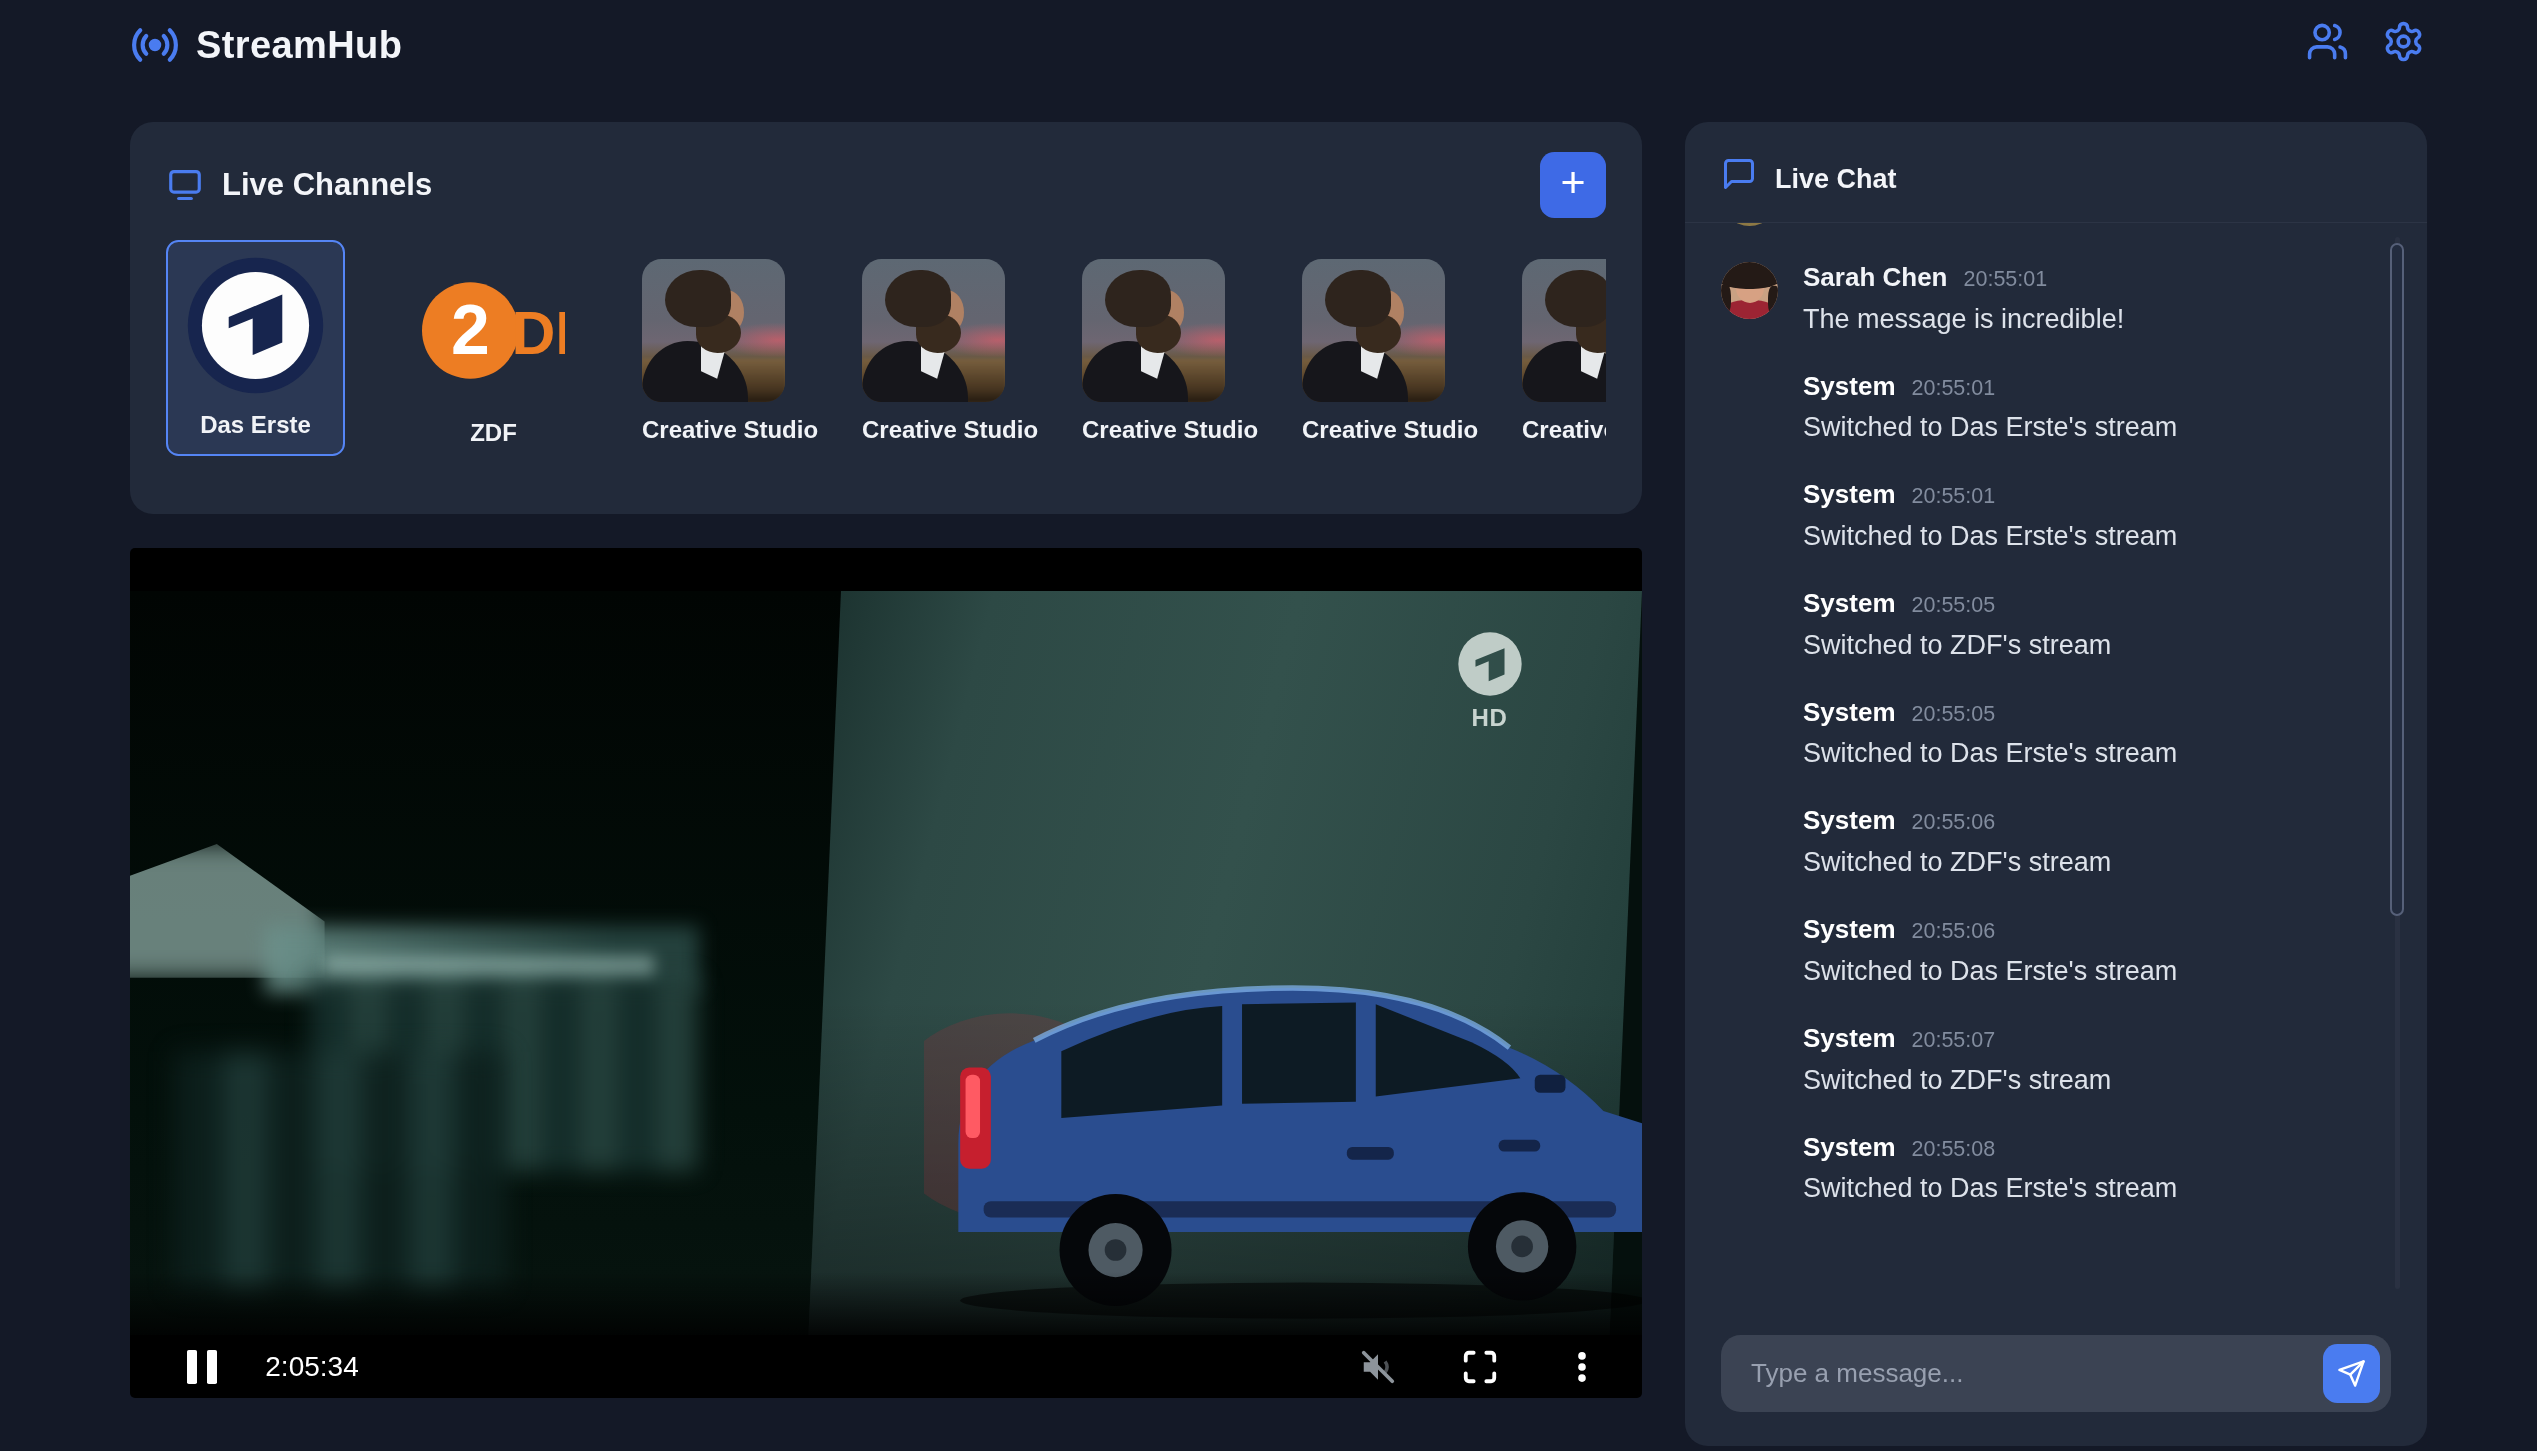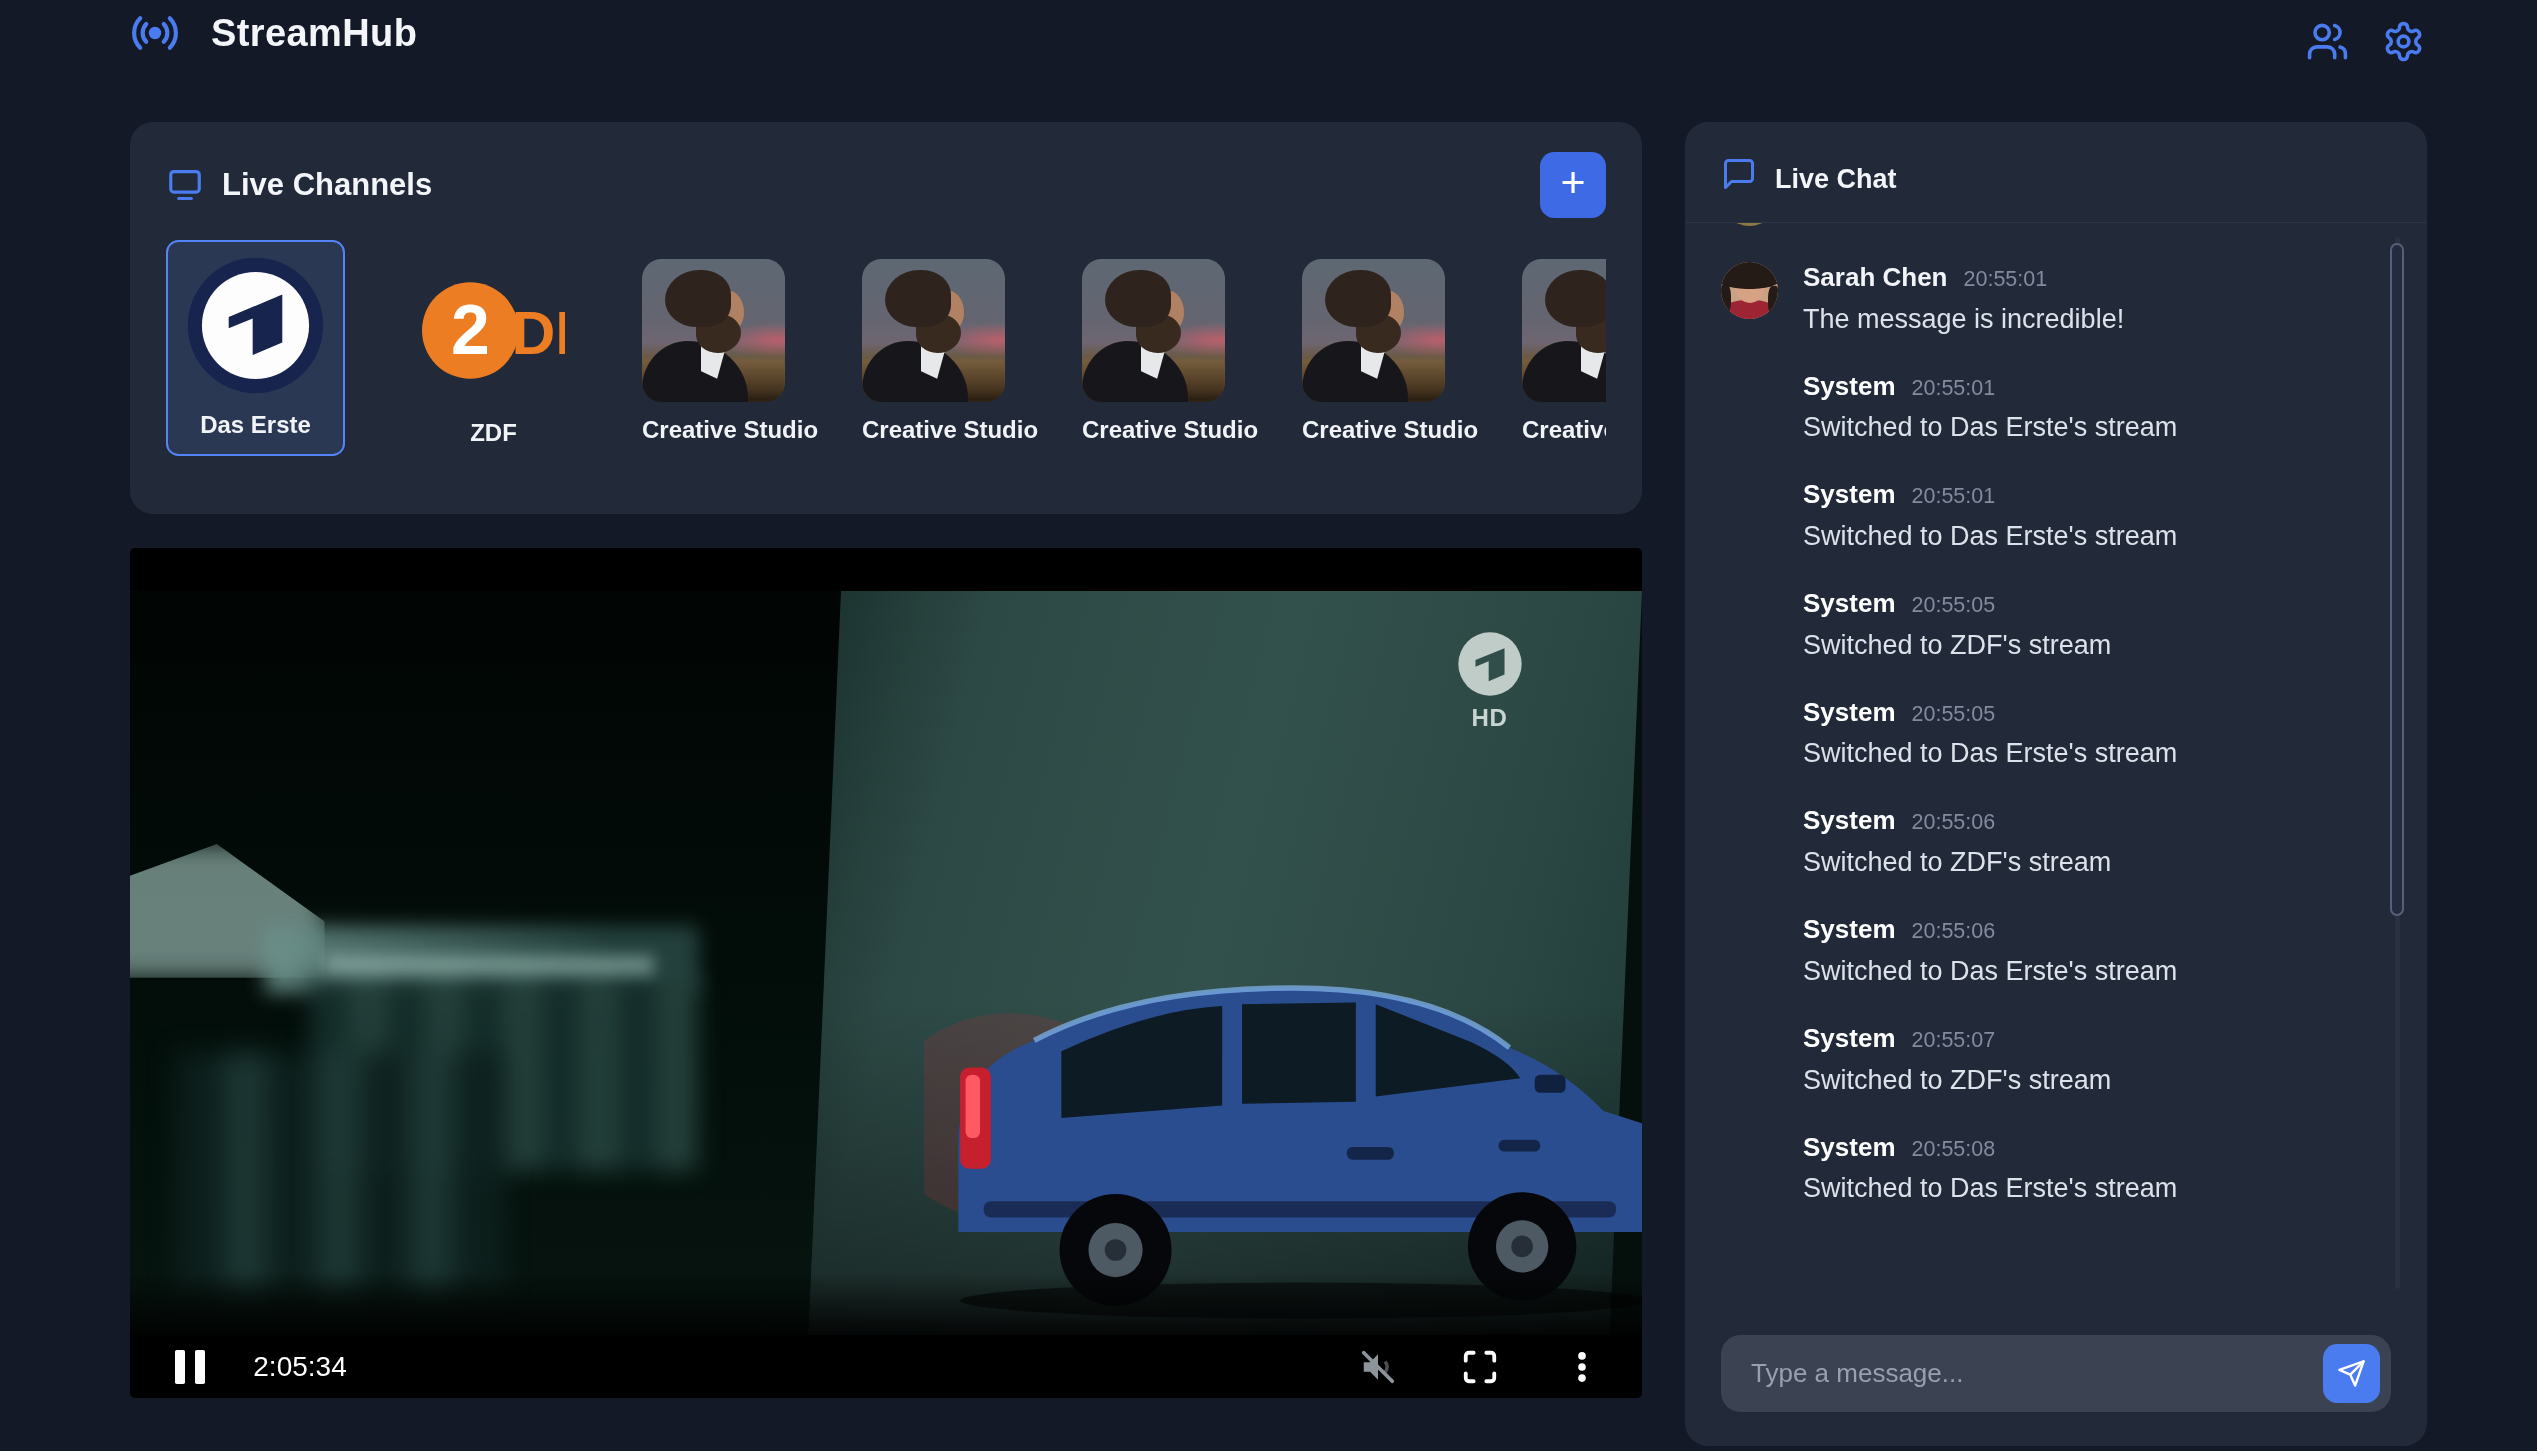--- a/index.html
+++ b/index.html
@@ -5,21 +5,21 @@
 <style>
   * { margin:0; padding:0; box-sizing:border-box; }
   html,body { width:2538px; height:1451px; }
   body {
     background:#141927; color:#f3f5f9;
     font-family:"Liberation Sans", sans-serif;
     overflow:hidden; position:relative;
   }
   
   .header { position:relative; height:86px; }
-  .logo { position:absolute; left:130px; top:8px; display:flex; align-items:center; gap:31px;text-align:right; }
+  .logo { position:absolute; left:130px; top:20px; display:flex; align-items:center; gap:16px;text-align:right; }
   .logo svg { width:50px; height:50px; }
   .logo-text { font-size:38px; font-weight:800; letter-spacing:0.4px; }
   .searchbar {
     position:absolute; left:966px; top:10.7px; width:801px; height:68px;
     background:#232b3c; border-radius:12.5px; display:flex; align-items:center; padding:0 23px; gap:18px;
   }
   .searchbar svg { width:32px; height:32px; flex:0 0 auto; }
   .searchbar input {
     background:transparent; border:none; outline:none; color:#cfd5e0;
     font-size:27px; width:100%; font-family:"Liberation Sans", sans-serif;
@@ -96,21 +96,21 @@
     background:repeating-linear-gradient(90deg,#16302d 0 39px,#27443f 39px 77px); filter:blur(11.6px); opacity:.9; }
   .b-stack2 { left:6%; top:62%; width:44%; height:32%;
     background:repeating-linear-gradient(90deg,#0d201d 0 48px,#1e3936 48px 93px); filter:blur(13.4px); opacity:.92; }
   .b-streak { left:26%; top:49%; width:44%; height:3.4%; background:#a4c6bf; filter:blur(7.2px); opacity:.6; }
   .watermark { position:absolute; right:7.4%; top:5.4%; width:81px; text-align:center; }
   .wm-circle { width:66px; height:66px; margin:0 auto; opacity:.82; }
   .wm-hd { margin-top:3.6px; font-size:24px; font-weight:800; color:rgba(228,236,232,.85); letter-spacing:0.9px; }
   .car { position:absolute; right:-1.5%; bottom:2%; width:49%; }
   .fade { position:absolute; left:0; right:0; bottom:63px; height:63px;
     background:linear-gradient(180deg, rgba(0,0,0,0), rgba(0,0,0,.85)); }
-  .controls { position:absolute; left:4px; right:0; bottom:0; height:63px;
+  .controls { position:absolute; left:16px; right:0; bottom:0; height:63px;
     display:flex; align-items:center; padding:0 41px;text-align:center; }
   .ctrl-btn { background:none; border:none; cursor:pointer; padding:0; display:flex; align-items:center; }
   .pause-btn span { display:inline-block; width:9.8px; height:34px; background:#fff; border-radius:1.8px; }
   .pause-btn span + span { margin-left:10.7px; }
   .time { margin-left:48px; font-size:28px; color:#fff; }
   .ctrl-right { margin-left:auto; display:flex; align-items:center; gap:64px; }
   .ctrl-right svg { width:38px; height:38px; }
 
   
   .chat-panel { width:742px; height:1324px; display:flex; flex-direction:column; overflow:hidden; }

